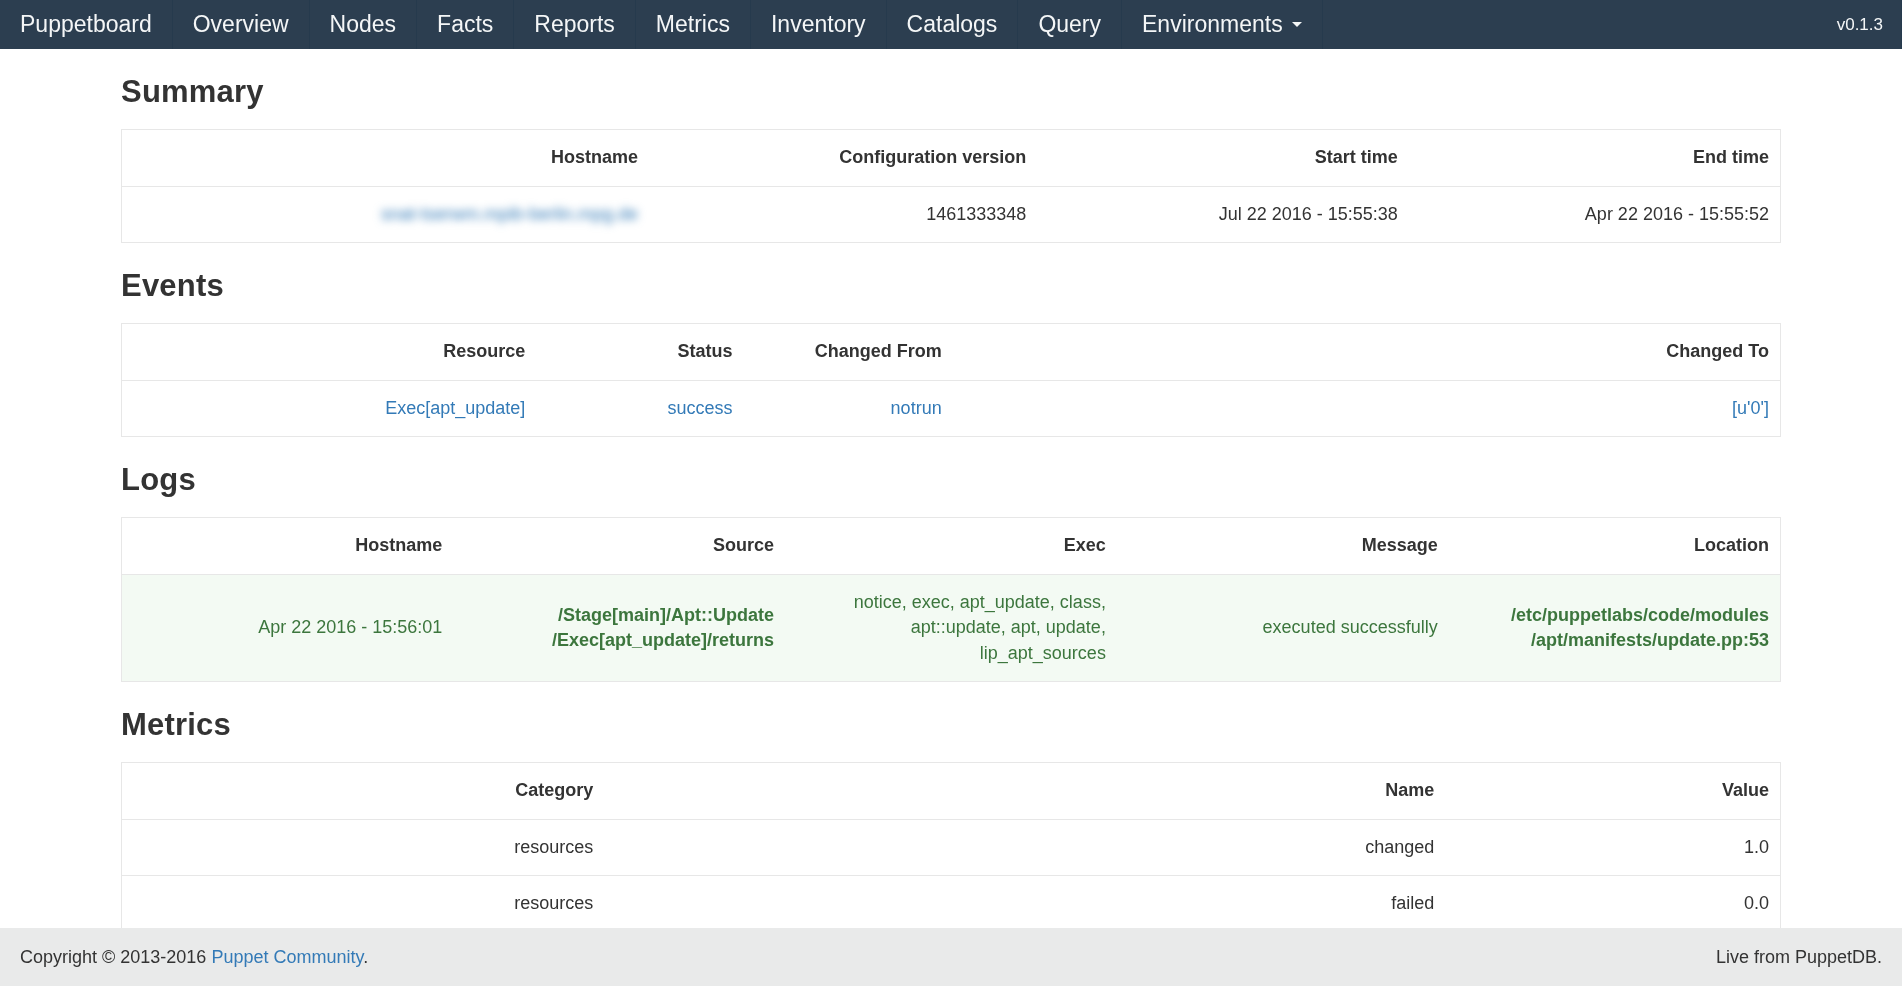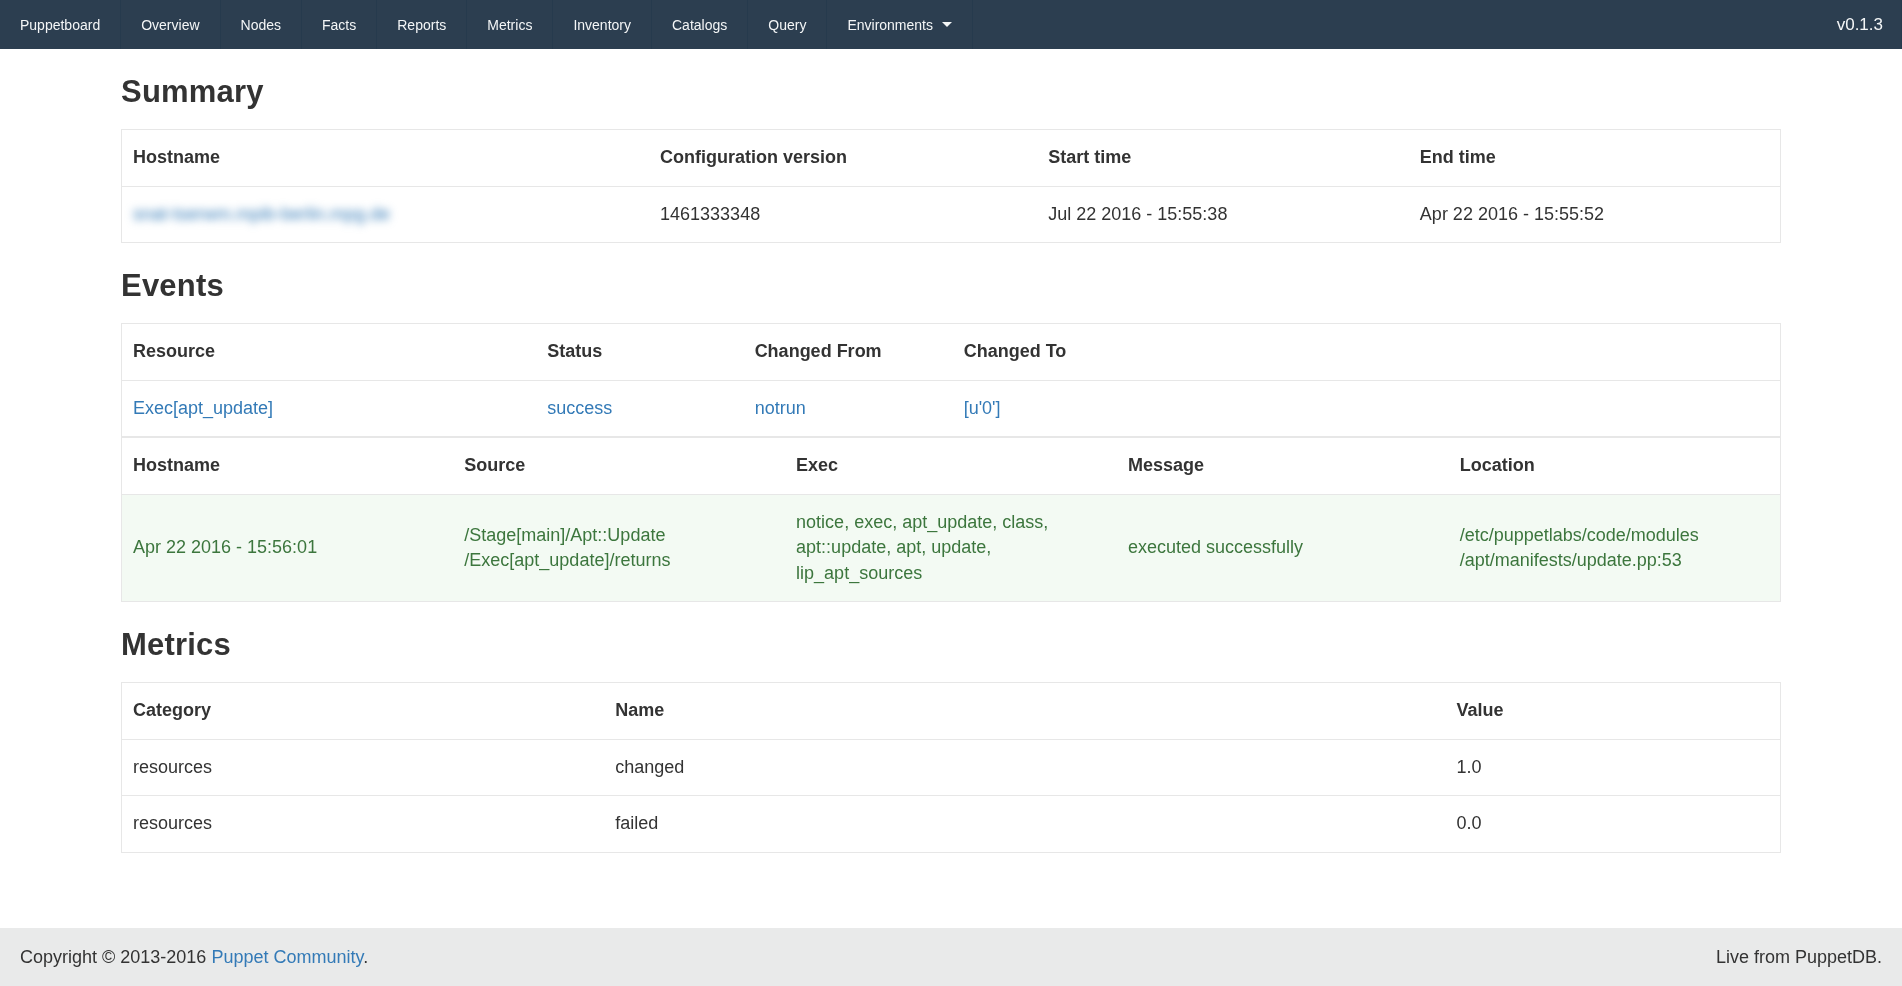--- a/index.html
+++ b/index.html
@@ -20,21 +20,21 @@
     justify-content: space-between;
     align-items: stretch;
     width: 100%;
   }
   .nav-left { display: flex; align-items: stretch; }
   .nav-item {
     display: flex;
     align-items: center;
     padding: 0 20px;
     color: #f4f6f7;
-    font-size: 14px;
+    font-size: 23px;
     text-decoration: none;
     border-left: 1px solid #263a4d;
     cursor: pointer;
     white-space: nowrap;
   }
   .nav-left .nav-item:first-child { border-left: none; }
   .nav-left .nav-item:last-child { border-right: 1px solid #263a4d; }
   .caret {
     display: inline-block;
     margin-left: 9px;
@@ -65,37 +65,37 @@
     color: #333333;
     margin: 25px 0 19px 0;
     letter-spacing: 0.2px;
   }
   table {
     width: 100%;
     border-collapse: collapse;
     border: 1px solid #e7e7e7;
   }
   th, td {
-    text-align: left;
+    text-align: right;
     font-size: 18px;
     padding: 15px 11px;
     vertical-align: middle;
     line-height: 1.42;
   }
   th { font-weight: 700; color: #333333; border-bottom: 1px solid #e7e7e7; }
   td { border-top: 1px solid #e7e7e7; }
   a.link { color: #337ab7; text-decoration: none; cursor: pointer; }
   .blurred { filter: blur(4px); user-select: none; }
 
   
   tr.log-row td {
     background: #f3faf3;
     color: #3c763d;
   }
-  .prewrap { white-space: pre-line; }
+  .prewrap { white-space: pre-line; font-weight: bold; }
 
   
   .col-sum-1 { width: 31.8%; } .col-sum-2 { width: 23.4%; }
   .col-sum-3 { width: 22.4%; } .col-sum-4 { width: 22.4%; }
   .col-ev-1 { width: 25%; } .col-ev-2 { width: 12.5%; }
   .col-ev-3 { width: 12.6%; } .col-ev-4 { width: 49.9%; }
   .col-log { width: 20%; }
   .col-met-1 { width: 29.1%; } .col-met-2 { width: 50.7%; } .col-met-3 { width: 20.2%; }
 
   
@@ -183,20 +183,21 @@
     <tbody>
       <tr>
         <td><a class="link">Exec[apt_update]</a></td>
         <td><a class="link">success</a></td>
         <td><a class="link">notrun</a></td>
         <td><a class="link">[u'0']</a></td>
       </tr>
     </tbody>
   </table>
 
+  <h2>Logs</h2>
   <table>
     <colgroup>
       <col class="col-log">
         <col class="col-log">
         <col class="col-log">
         <col class="col-log">
         <col class="col-log">
     </colgroup>
     <thead>
       <tr>

